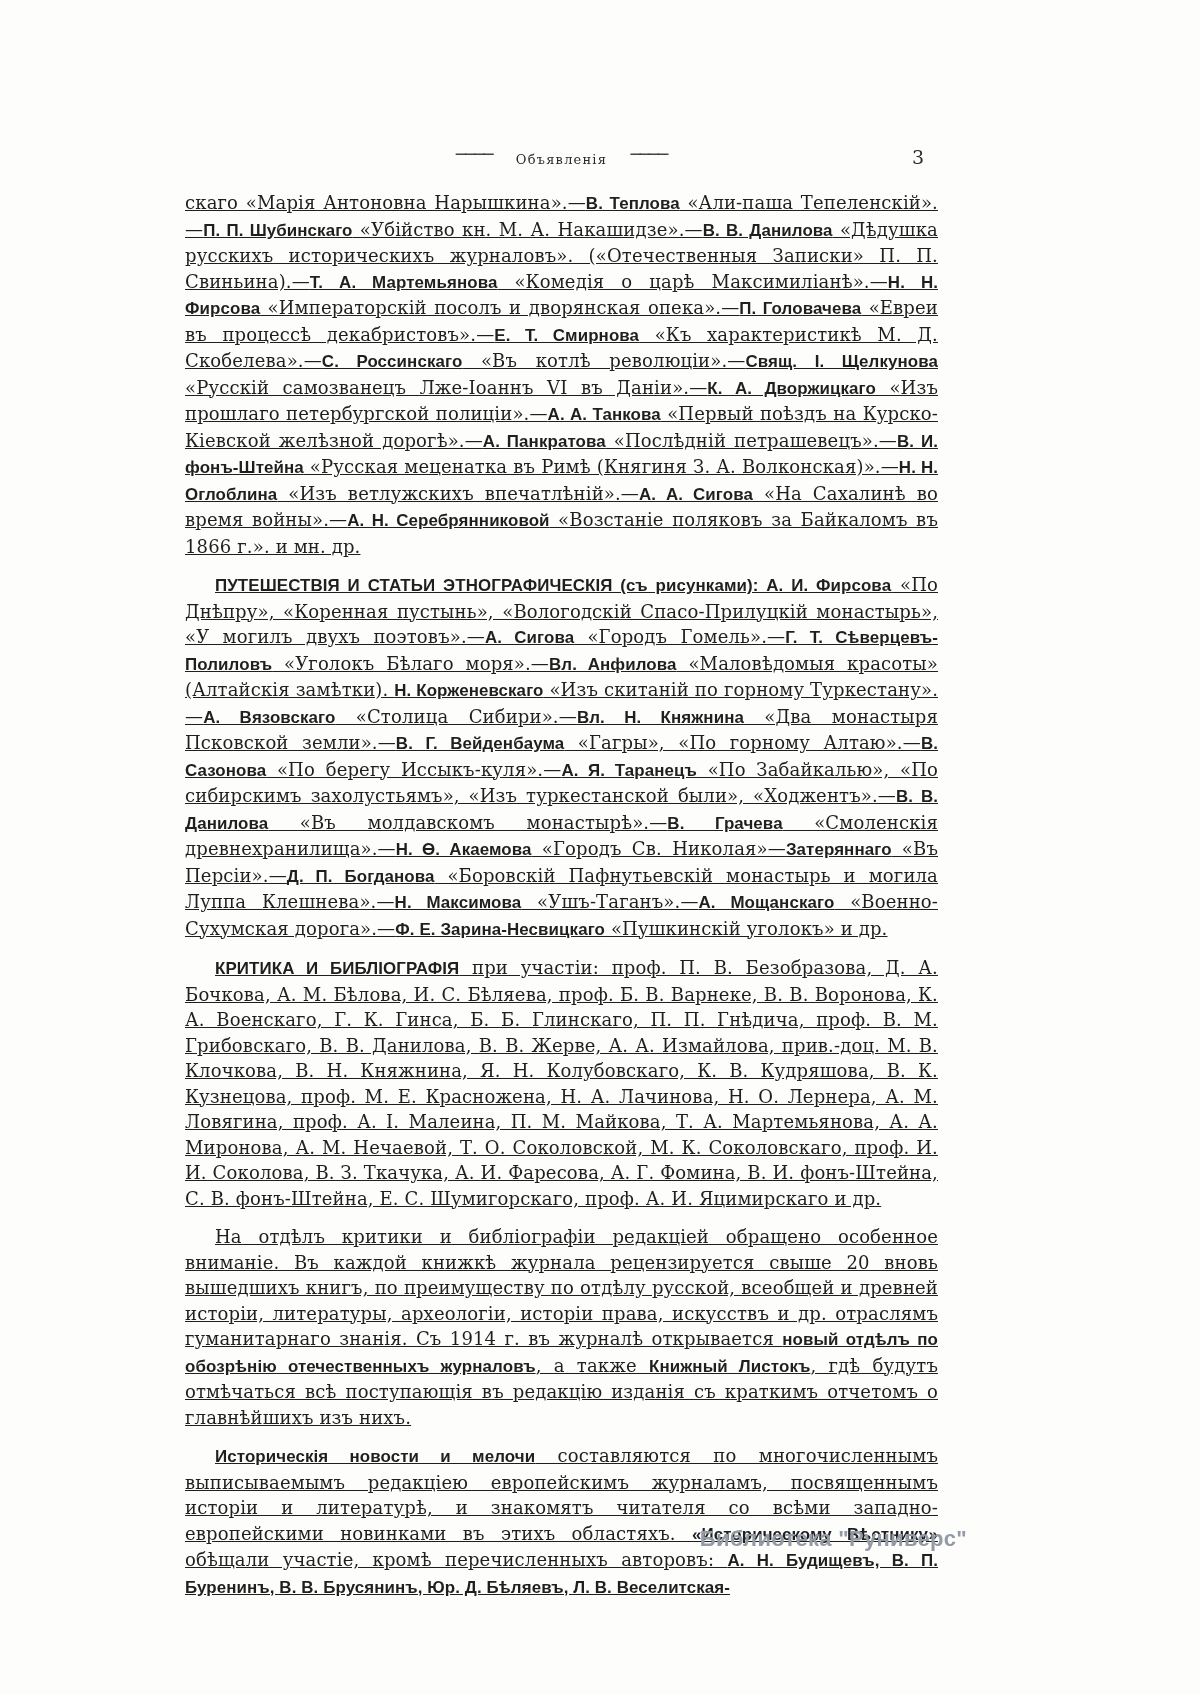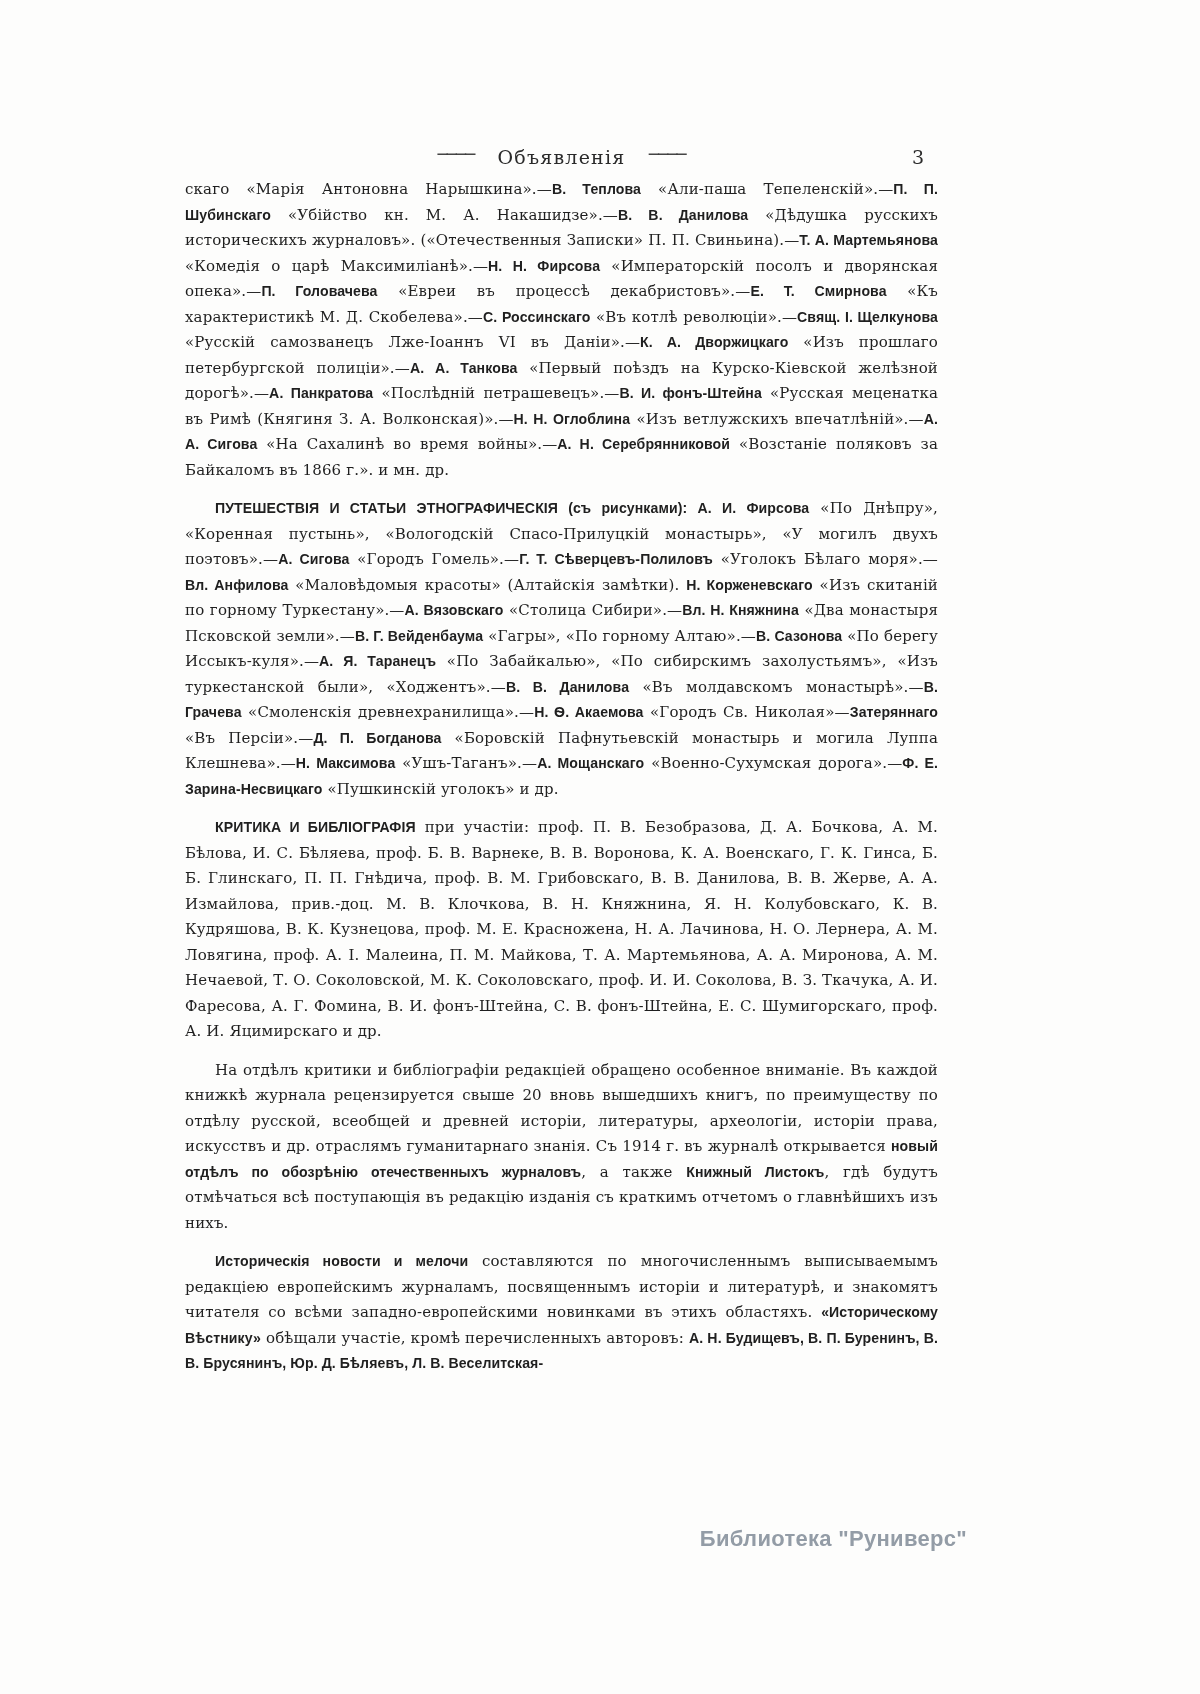--- a/index.html
+++ b/index.html
@@ -28,38 +28,39 @@
   .rule {
     display: inline-block;
     color: #3c3c3c;
     font-size: 17px;
     letter-spacing: -1px;
     position: relative;
     top: -4px;
     margin: 0 16px;
   }
   .header-title {
-    font-size: 19px;
+    font-size: 13px;
   }
   .page-number {
     position: absolute;
     right: 14px;
     top: 0;
     font-size: 19px;
     letter-spacing: 0;
   }
   .text-block {
     position: absolute;
-    top: 177px;
+    top: 190px;
     left: 185px;
     width: 753px;
-    font-size: 15px;
+    font-size: 18px;
     line-height: 25.5px;
     text-align: justify;
     letter-spacing: 0.15px;
+    text-decoration: underline;
   }
   .para { margin: 0 0 13px 0; }
   .para.indent { text-indent: 30px; }
   .para b.bold {
     font-family: "Liberation Sans", "DejaVu Sans", sans-serif;
     font-weight: 700;
     font-size: 0.94em;
     letter-spacing: 0.1px;
   }
   .watermark {

